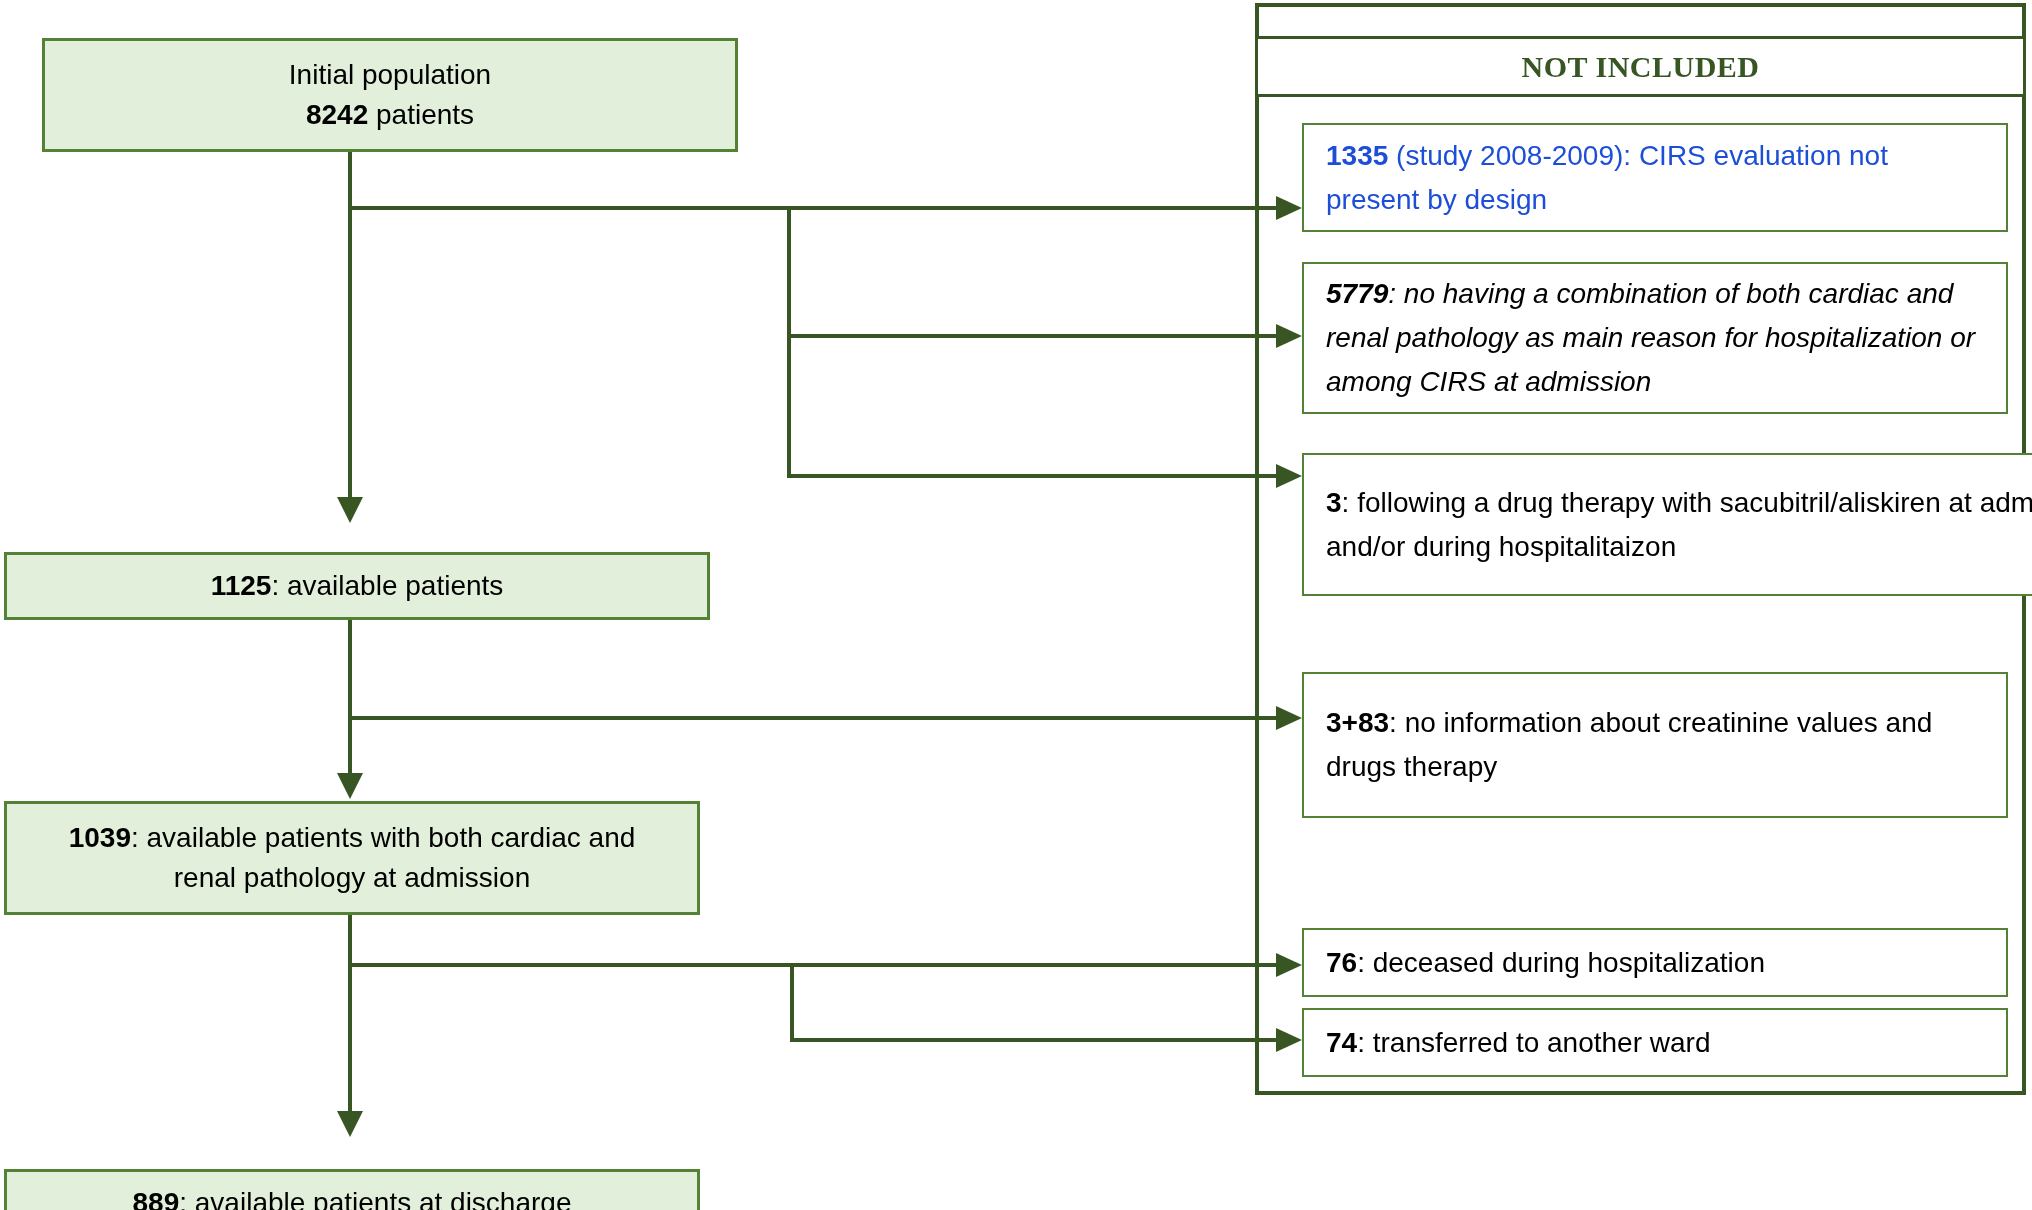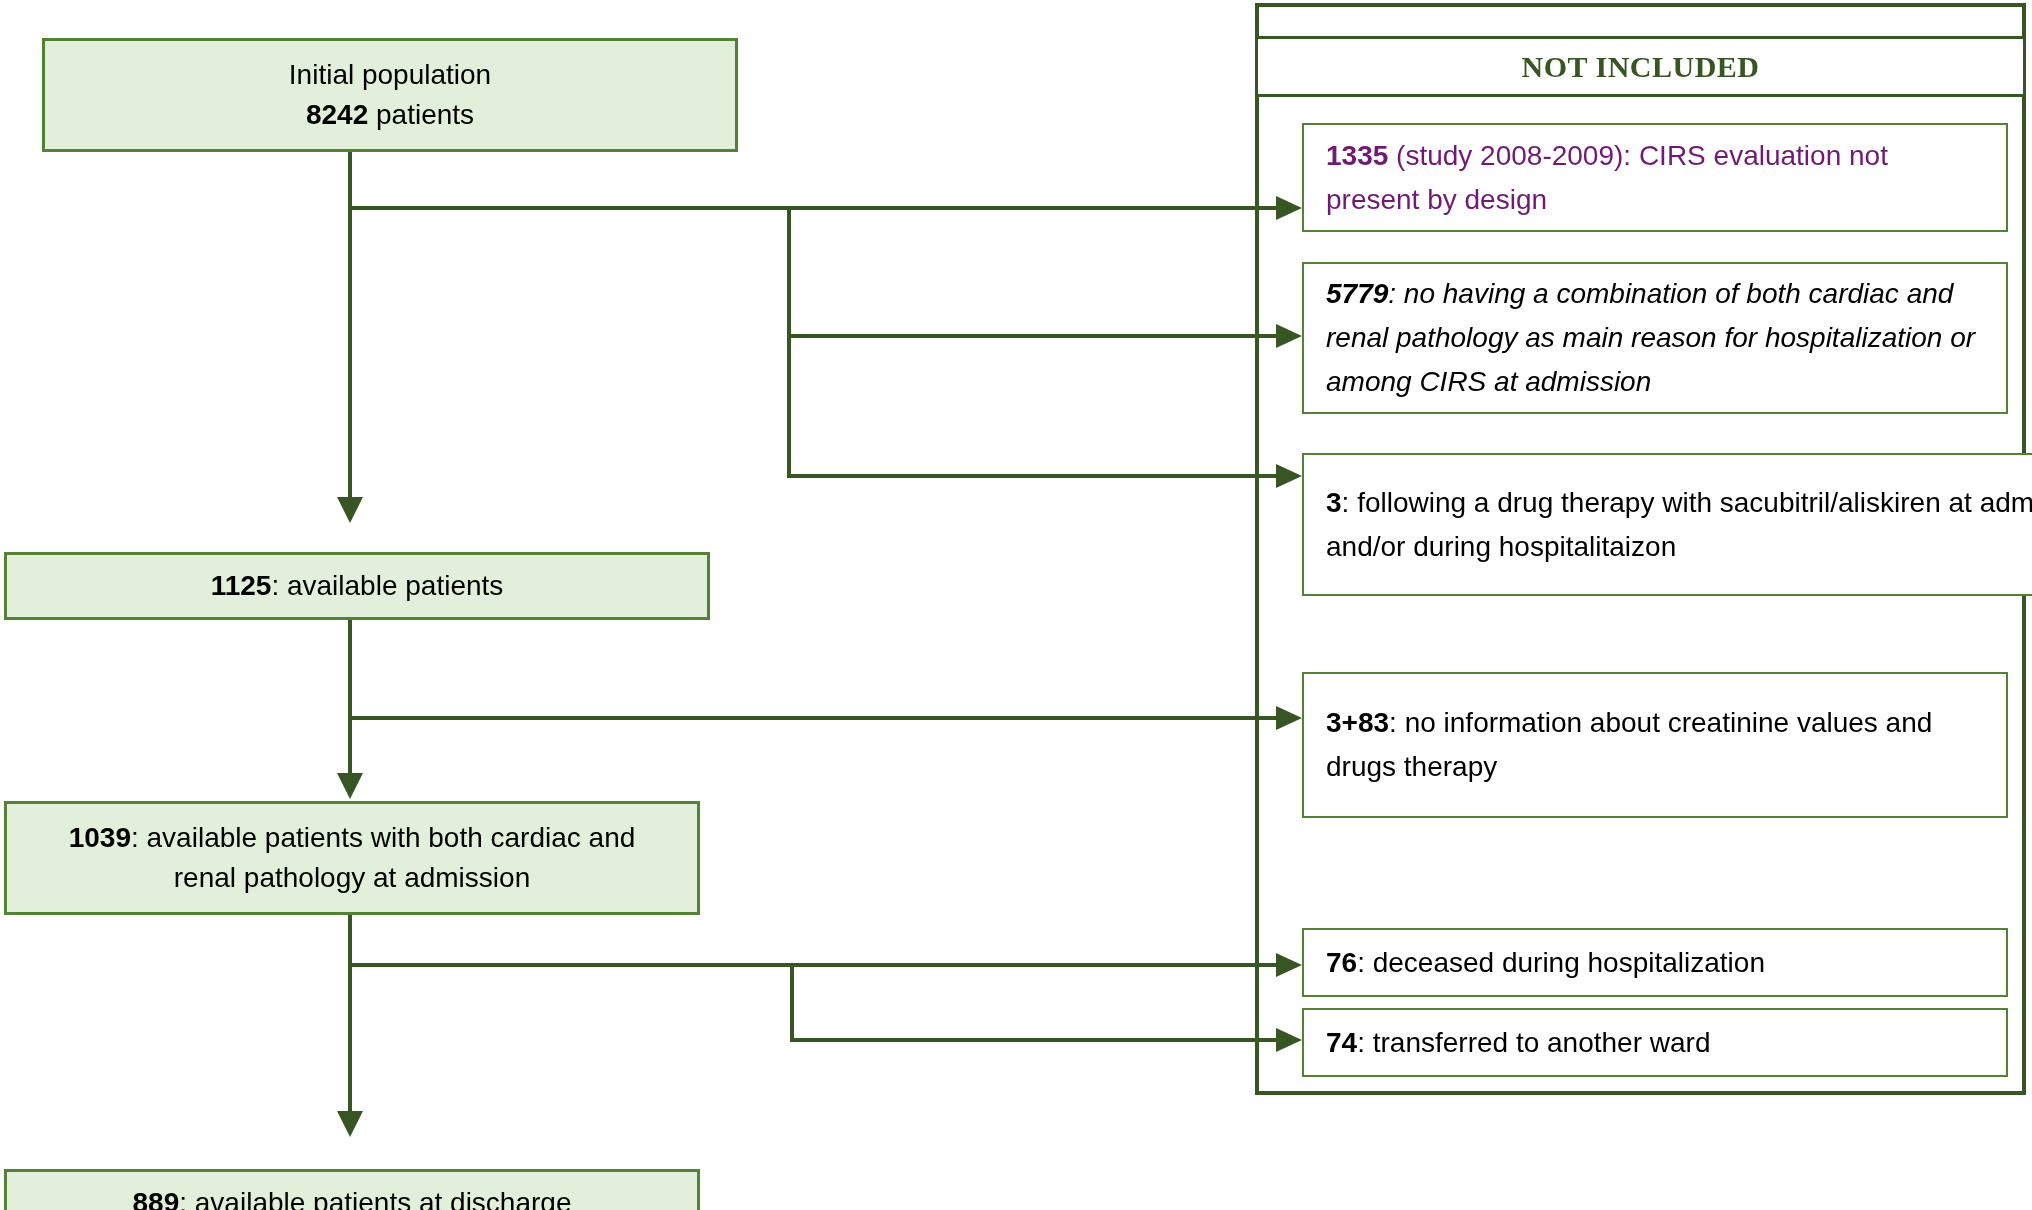--- a/index.html
+++ b/index.html
@@ -24,21 +24,21 @@
   }
   
   .wbox{
     background:#ffffff;
     border:2px solid #538135;
     display:flex;flex-direction:column;justify-content:center;
     text-align:left;
     font-size:28px;line-height:44px;
     padding:6px 24px 6px 22px;
   }
-  .wbox.red{color:#701a75;}
+  .wbox.red{color:#1d4ed8;}
   .b{font-weight:bold;}
   .blockline{display:block;}
 
   
   .container{
     border:4px solid #375623;
     background:transparent;
   }
   .header{
     background:#ffffff;

